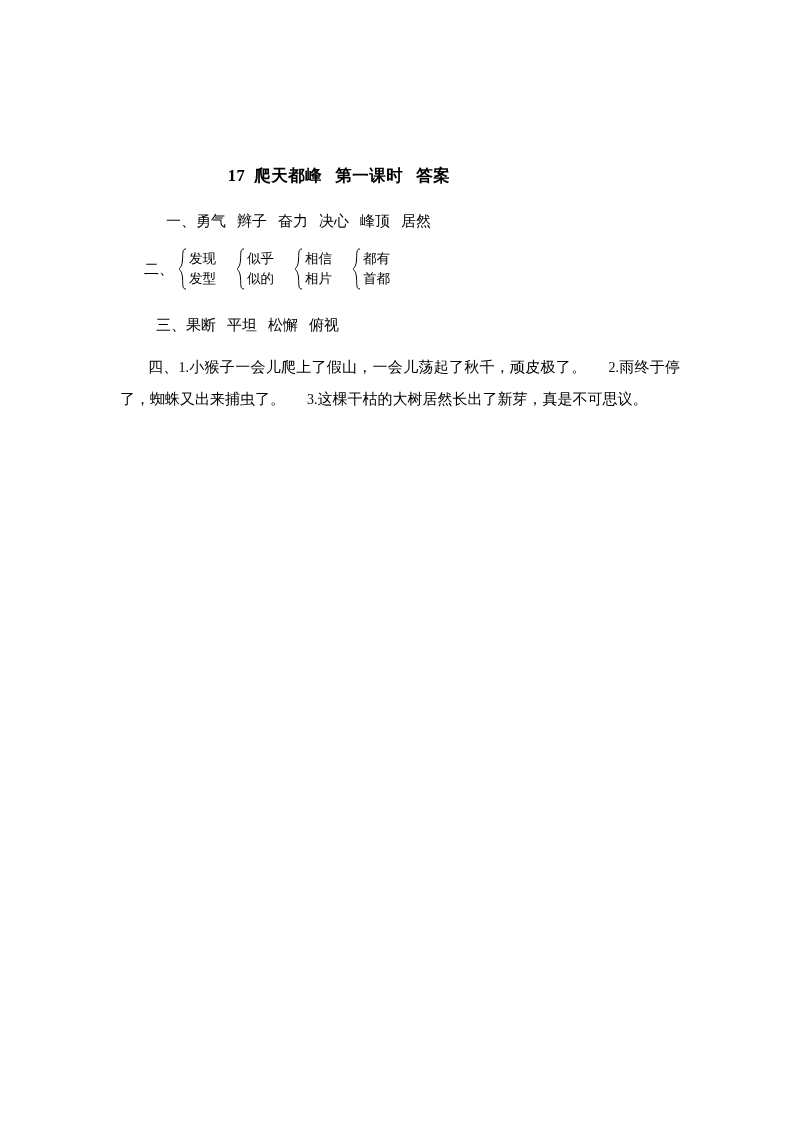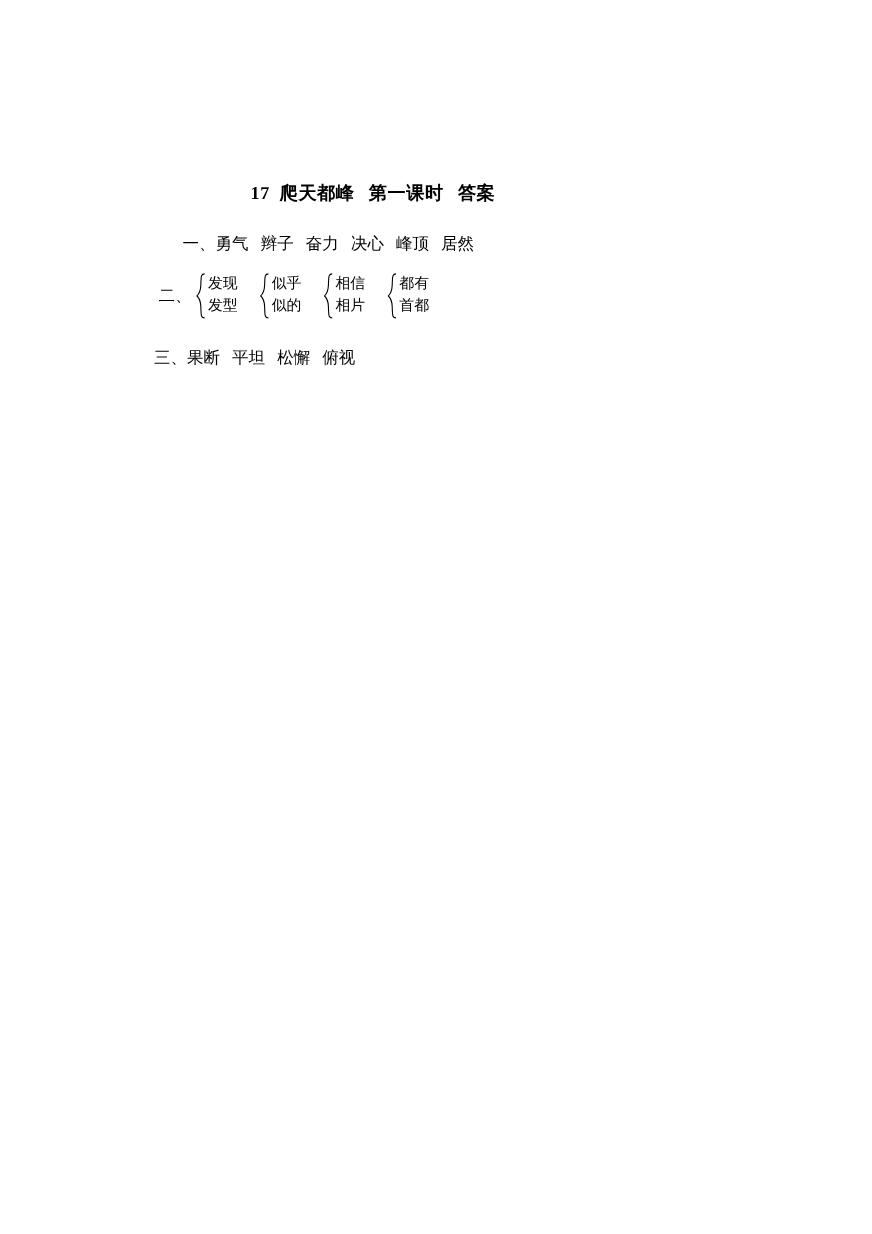--- a/index.html
+++ b/index.html
@@ -83,21 +83,21 @@
   .pair {
     display: flex;
     flex-direction: column;
     justify-content: center;
     line-height: 1.45;
     font-size: 13.5px;
     font-family: "DejaVu Sans", sans-serif;
   }
 
   .sec3 {
-    left: 140px;
+    left: 156px;
     top: 316px;
   }
   .sec3 .gap { display: inline-block; width: 11px; }
 
   .sec4 {
     position: absolute;
     left: 120px;
     top: 352px;
     width: 560px;
     font-size: 15px;
@@ -174,14 +174,17 @@
         <span>都有</span>
         <span>首都</span>
       </div>
     </div>
   </div>
 
   <div class="line sec3">
     <span>三、</span><span>果断</span><span class="gap"></span><span>平坦</span><span class="gap"></span><span>松懈</span><span class="gap"></span><span>俯视</span>
   </div>
 
+  <div class="sec4">
+    <span>四、</span><span class="idx">1.</span><span>小猴子一会儿爬上了假山，一会儿荡起了秋千，顽皮极了。</span><span class="spacer"></span><span class="idx">2.</span><span>雨终于停了，蜘蛛又出来捕虫了。</span><span class="spacer"></span><span class="idx">3.</span><span>这棵干枯的大树居然长出了新芽，真是不可思议。</span>
+  </div>
 
 </div>
 
 </body></html>

